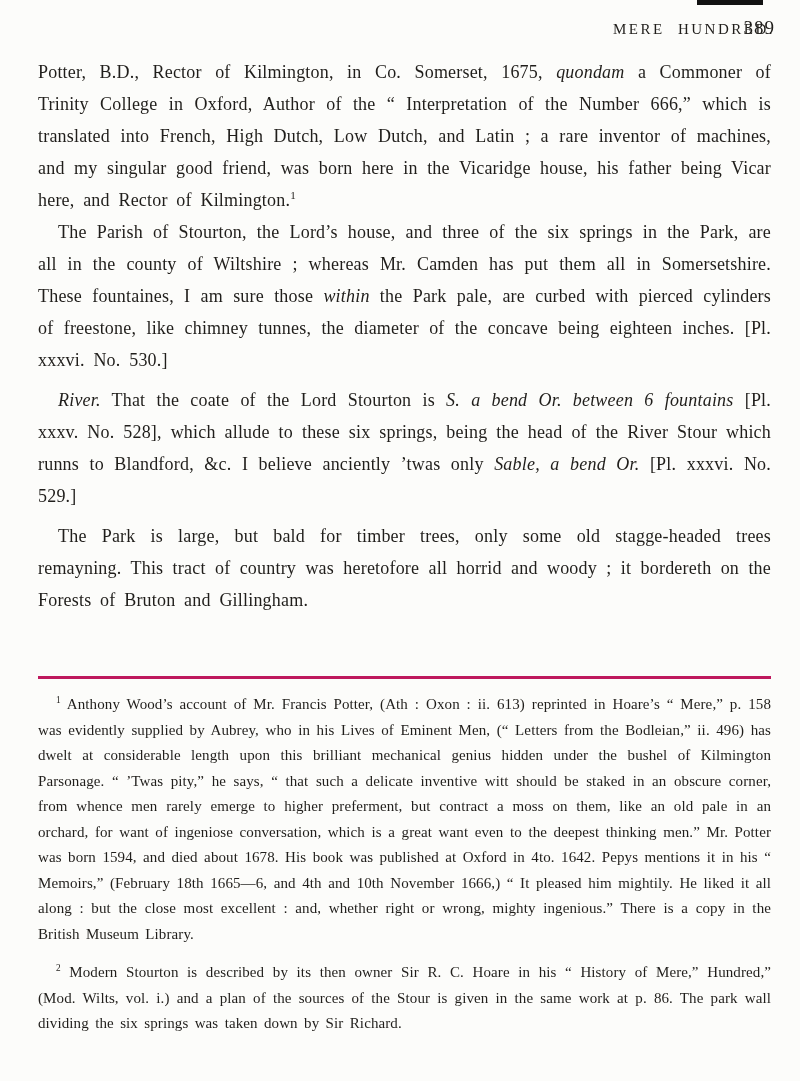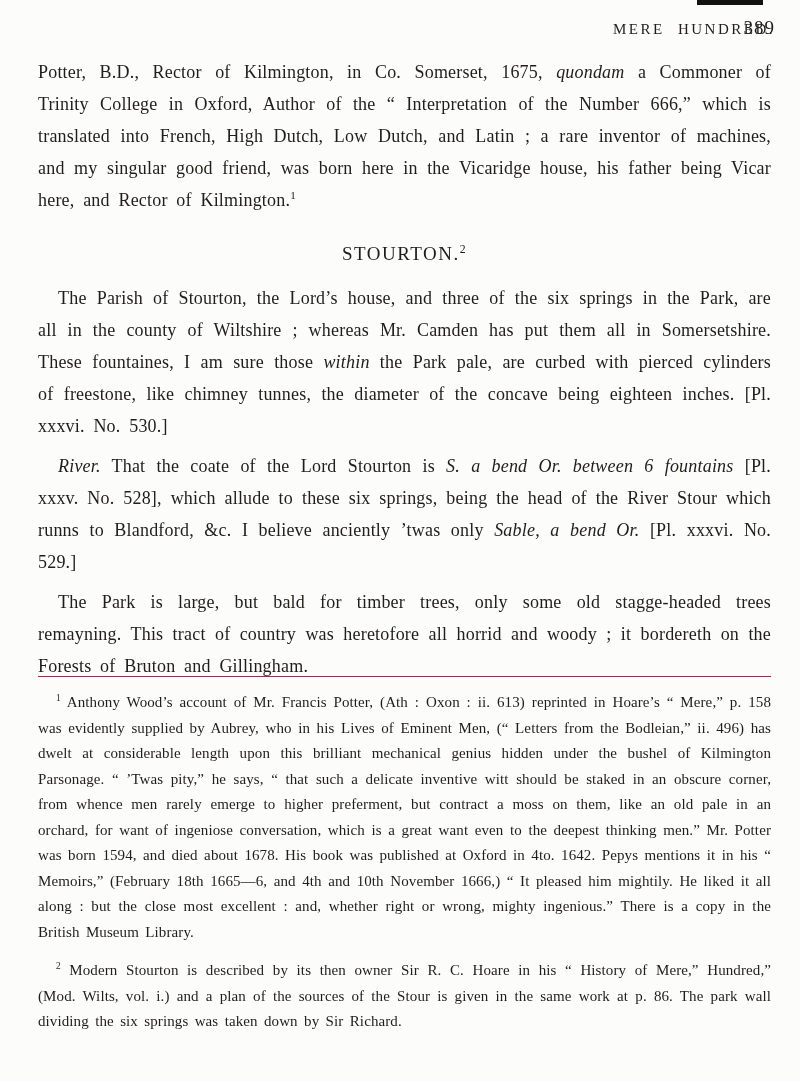--- a/index.html
+++ b/index.html
@@ -72,21 +72,21 @@
   sup {
     font-size: 62%;
     line-height: 0;
     vertical-align: super;
   }
   .footnotes {
     position: absolute;
     left: 38px;
     top: 676px;
     width: 733px;
-    border-top: 1px solid #be185d;
+    border-top: 3px solid #be185d;
     padding-top: 13px;
   }
   .fn {
     margin: 0;
     font-size: 15px;
     line-height: 25.5px;
     text-align: justify;
     text-indent: 18px;
     word-spacing: 2.5px;
     letter-spacing: 0.1px;
@@ -102,21 +102,20 @@
 
   <div class="pagehead">
     <span class="running">MERE HUNDRED.</span>
     <span class="folio">389</span>
   </div>
 
   <div class="text-block">
 
     <p class="p-main"><span>Potter, B.D., Rector of Kilmington, in Co. Somerset, 1675, </span><em>quondam</em><span> a Commoner of Trinity College in Oxford, Author of the “ Interpretation of the Number 666,” which is translated into French, High Dutch, Low Dutch, and Latin ; a rare inventor of machines, and my singular good friend, was born here in the Vicaridge house, his father being Vicar here, and Rector of Kilmington.</span><sup>1</sup></p>
 
-    <h2 class="section"><span>STOURTON.</span><sup>2</sup></h2>
 
     <p class="p-main indent"><span>The Parish of Stourton, the Lord’s house, and three of the six springs in the Park, are all in the county of Wiltshire ; whereas Mr. Camden has put them all in Somersetshire. These fountaines, I am sure those </span><em>within</em><span> the Park pale, are curbed with pierced cylinders of freestone, like chimney tunnes, the diameter of the concave being eighteen inches. [Pl. xxxvi. No. 530.]</span></p>
 
     <p class="p-main indent gap-top"><em>River.</em><span> That the coate of the Lord Stourton is </span><em>S. a bend Or. between 6 fountains</em><span> [Pl. xxxv. No. 528], which allude to these six springs, being the head of the River Stour which runns to Blandford, &amp;c. I believe anciently ’twas only </span><em>Sable, a bend Or.</em><span> [Pl. xxxvi. No. 529.]</span></p>
 
     <p class="p-main indent gap-top"><span>The Park is large, but bald for timber trees, only some old stagge-headed trees remayning. This tract of country was heretofore all horrid and woody ; it bordereth on the Forests of Bruton and Gillingham.</span></p>
 
   </div>
 
   <div class="footnotes">

